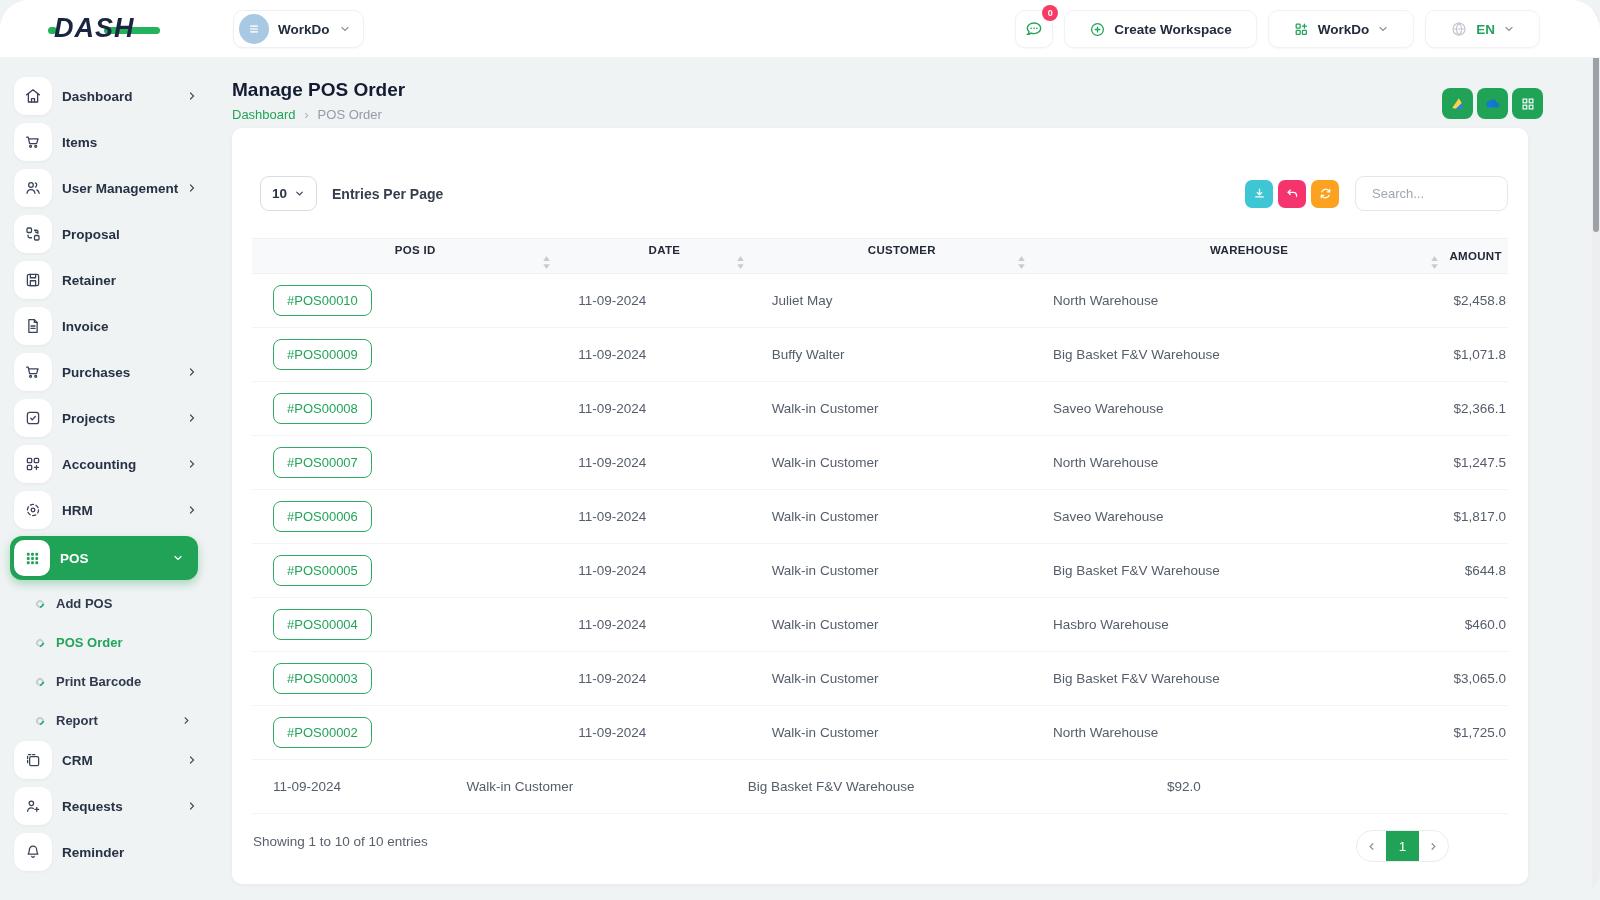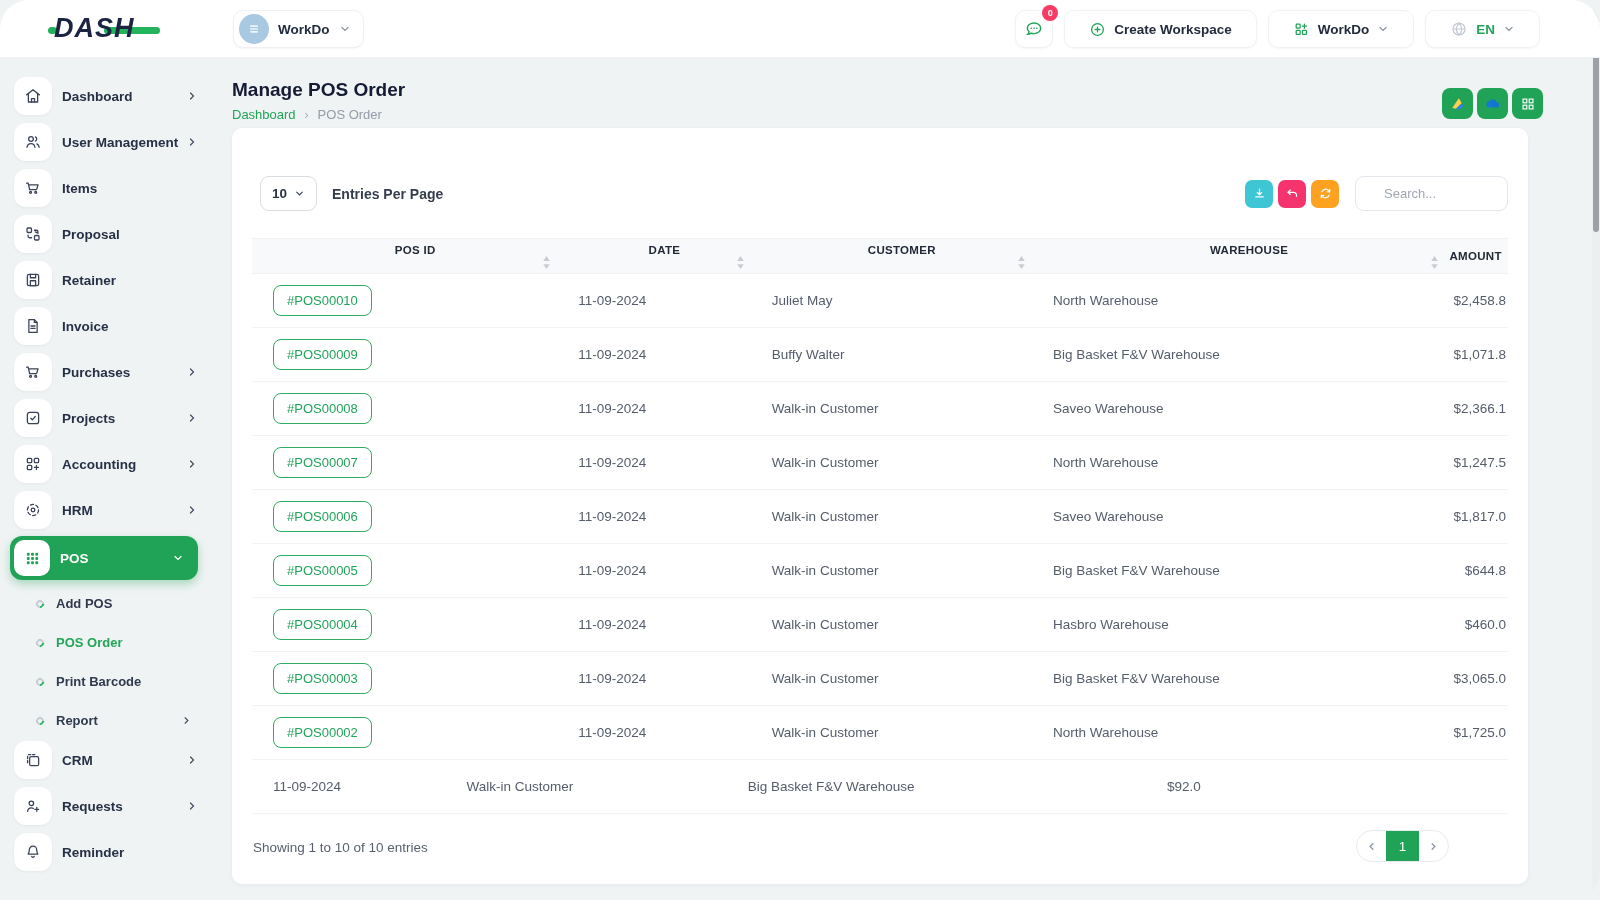--- a/index.html
+++ b/index.html
@@ -46,38 +46,38 @@
   .ha-btn { width:31px; height:31px; border-radius:8px; background:#20a356; display:flex; align-items:center; justify-content:center; cursor:pointer; }
 
   
   .card { position:absolute; left:232px; top:128px; width:1296px; height:756px; background:#fff; border-radius:10px; box-shadow:0 1px 4px rgba(20,35,60,.05); }
   .controls { position:absolute; left:28px; right:20px; top:48px; height:35px; display:flex; align-items:center; }
   .entries-select { width:57px; height:35px; border:1px solid #d8dde2; border-radius:9px; display:flex; align-items:center; justify-content:center; gap:7px; font-size:13.5px; font-weight:600; color:#2b3342; cursor:pointer; }
   .entries-label { margin-left:15px; font-size:14px; font-weight:600; color:#353d4c; }
   .ctrl-right { margin-left:auto; display:flex; align-items:center; gap:5px; }
   .sq-btn { width:28px; height:28px; border-radius:7px; display:flex; align-items:center; justify-content:center; cursor:pointer; }
   .sq-teal { background:#3fc6d5; } .sq-pink { background:#f5346e; } .sq-orange { background:#fca120; }
-  .search-input { margin-left:11px; width:153px; height:35px; border:1px solid #e3e7ec; border-radius:9px; padding:0 28px; font-size:13px; color:#ec4899; font-family:"Liberation Sans", sans-serif; outline:none; }
+  .search-input { margin-left:11px; width:153px; height:35px; border:1px solid #e3e7ec; border-radius:9px; padding:0 16px; font-size:13px; color:#ec4899; font-family:"Liberation Sans", sans-serif; outline:none; }
   .search-input::placeholder { color:#a0a6b1; }
 
   
   .tbl { position:absolute; left:20px; right:20px; top:110px; }
   .tr { display:flex; align-items:center; }
   .th-row { height:36px; background:#f8f9fa; border-top:1px solid #eef0f2; border-bottom:1px solid #eef0f2; }
   .c1 { width:24.3%; } .c2 { width:15.4%; } .c3 { width:22.4%; } .c4 { width:32.9%; } .c5 { width:5%; min-width:60px; text-align:right; }
   .th { display:flex; align-items:center; padding-left:21px; font-size:11.5px; font-weight:700; color:#222a37; letter-spacing:.3px; cursor:pointer;flex-direction:column; }
   .th.c5 { justify-content:flex-end; padding-left:0; padding-right:2px; }
   .sort { margin-left:auto; margin-right:6px; display:flex; cursor:pointer; }
   .td-row { height:54px; border-bottom:1px solid #f1f3f4; }
   .td { padding-left:21px; font-size:13.5px; color:#555d6b; }
   .td.c5 { padding-left:0; padding-right:2px; text-align:right; white-space:nowrap; }
   .pos-badge { display:inline-block; border:1px solid #2fac63; color:#22a55a; border-radius:8px; padding:7px 13px; font-size:13px; font-weight:500; cursor:pointer; background:#fff; }
 
   
-  .tbl-summary { position:absolute; left:21px; bottom:29px; font-size:13.5px; color:#59606e; }
+  .tbl-summary { position:absolute; left:21px; bottom:35px; font-size:13.5px; color:#59606e; }
   .pagination { position:absolute; right:79px; bottom:22px; display:flex; align-items:center; height:32px; border:1px solid #e9ecef; border-radius:17px; overflow:hidden; background:#fff; }
   .pg-prev, .pg-next { width:29px; height:32px; display:flex; align-items:center; justify-content:center; cursor:pointer; }
   .pg-cur { width:33px; height:32px; background:#20a356; color:#fff; font-size:13.5px; display:flex; align-items:center; justify-content:center; cursor:pointer; }
 
   
   .scroll-track { position:absolute; right:0; top:0; width:8px; height:900px; background:#eceef0; }
   .scroll-thumb { position:absolute; right:1px; top:0; width:6px; height:232px; background:#9da1a6; border-radius:3px; }
 
   svg { display:block; }
 </style>
@@ -170,43 +170,43 @@
       <span class="side-chev">
           <svg width="12" height="12" viewBox="0 0 24 24" fill="none" stroke="#434b5e" stroke-width="2.4" stroke-linecap="round">
             <path d="M9 6l6 6-6 6"></path>
           </svg>
         </span>
     </div>
 
     <div class="side-item">
       <span class="icon-tile">
           <svg width="18" height="18" viewBox="0 0 24 24" fill="none" stroke="#3a4257" stroke-width="1.7" stroke-linecap="round" stroke-linejoin="round">
+            <path d="M3.5 5.5h2.1l1.9 8.6h9.3l1.9-6.4H6.4"></path>
+            <circle cx="8.8" cy="17.8" r="1.3"></circle>
+            <circle cx="15.6" cy="17.8" r="1.3"></circle>
+          </svg>
+        </span>
+      <span class="side-label">Items</span>
+    </div>
+
+    <div class="side-item">
+      <span class="icon-tile">
+          <svg width="18" height="18" viewBox="0 0 24 24" fill="none" stroke="#3a4257" stroke-width="1.7" stroke-linecap="round" stroke-linejoin="round">
             <circle cx="9.3" cy="8" r="3.1"></circle>
             <path d="M4 19c.5-2.9 2.6-4.7 5.3-4.7s4.8 1.8 5.3 4.7"></path>
             <path d="M15.2 5.2a3.1 3.1 0 0 1 0 5.6"></path>
             <path d="M17.2 14.5c1.6.8 2.7 2.3 3 4.5"></path>
           </svg>
         </span>
       <span class="side-label">User Management</span>
       <span class="side-chev">
           <svg width="12" height="12" viewBox="0 0 24 24" fill="none" stroke="#434b5e" stroke-width="2.4" stroke-linecap="round">
             <path d="M9 6l6 6-6 6"></path>
           </svg>
         </span>
-    </div>
-
-    <div class="side-item">
-      <span class="icon-tile">
-          <svg width="18" height="18" viewBox="0 0 24 24" fill="none" stroke="#3a4257" stroke-width="1.7" stroke-linecap="round" stroke-linejoin="round">
-            <path d="M3.5 5.5h2.1l1.9 8.6h9.3l1.9-6.4H6.4"></path>
-            <circle cx="8.8" cy="17.8" r="1.3"></circle>
-            <circle cx="15.6" cy="17.8" r="1.3"></circle>
-          </svg>
-        </span>
-      <span class="side-label">Items</span>
     </div>
 
     <div class="side-item">
       <span class="icon-tile">
           <svg width="18" height="18" viewBox="0 0 24 24" fill="none" stroke="#3a4257" stroke-width="1.7" stroke-linecap="round" stroke-linejoin="round">
             <rect x="4" y="4" width="6" height="6" rx="1.4"></rect>
             <rect x="14" y="14" width="6" height="6" rx="1.4"></rect>
             <path d="M14 7h2.6a2 2 0 0 1 2 2v1.6M15.2 9.2 18.6 11M10 17H7.4a2 2 0 0 1-2-2v-1.6"></path>
           </svg>
         </span>

